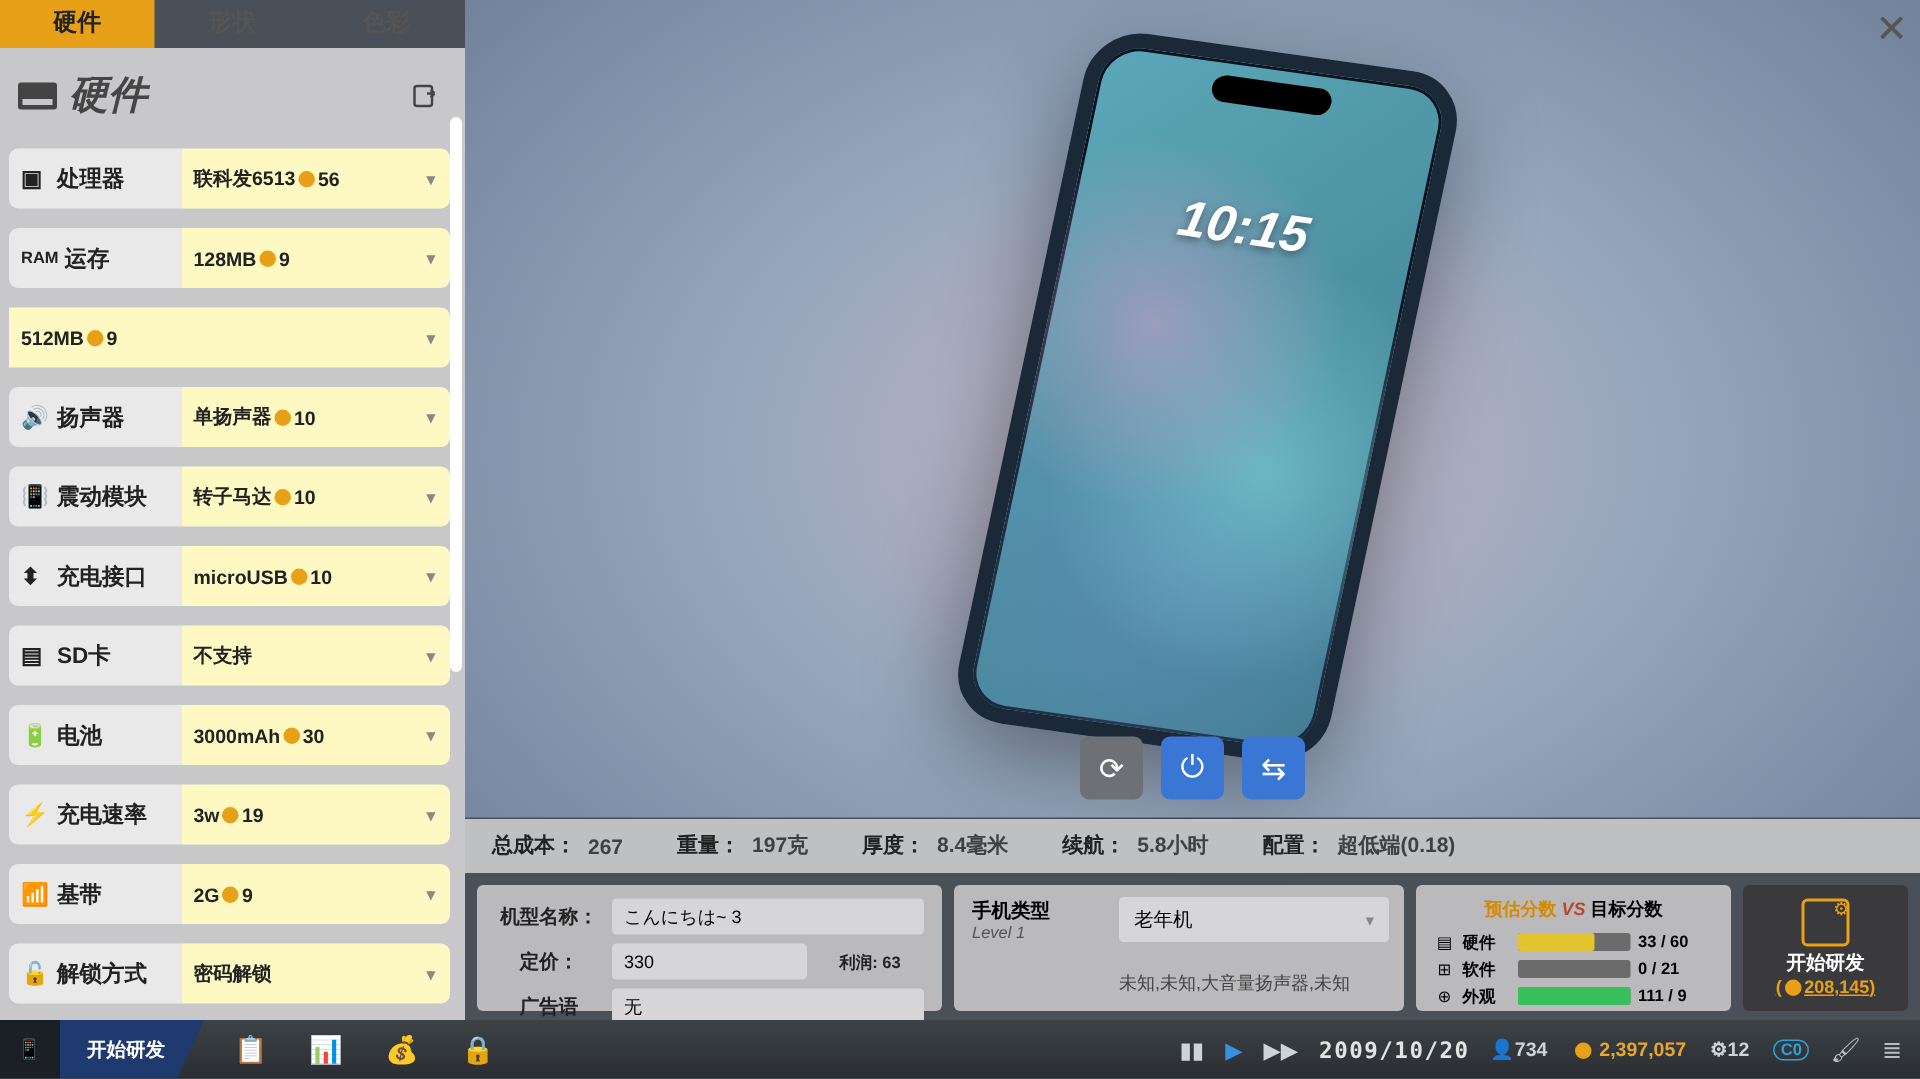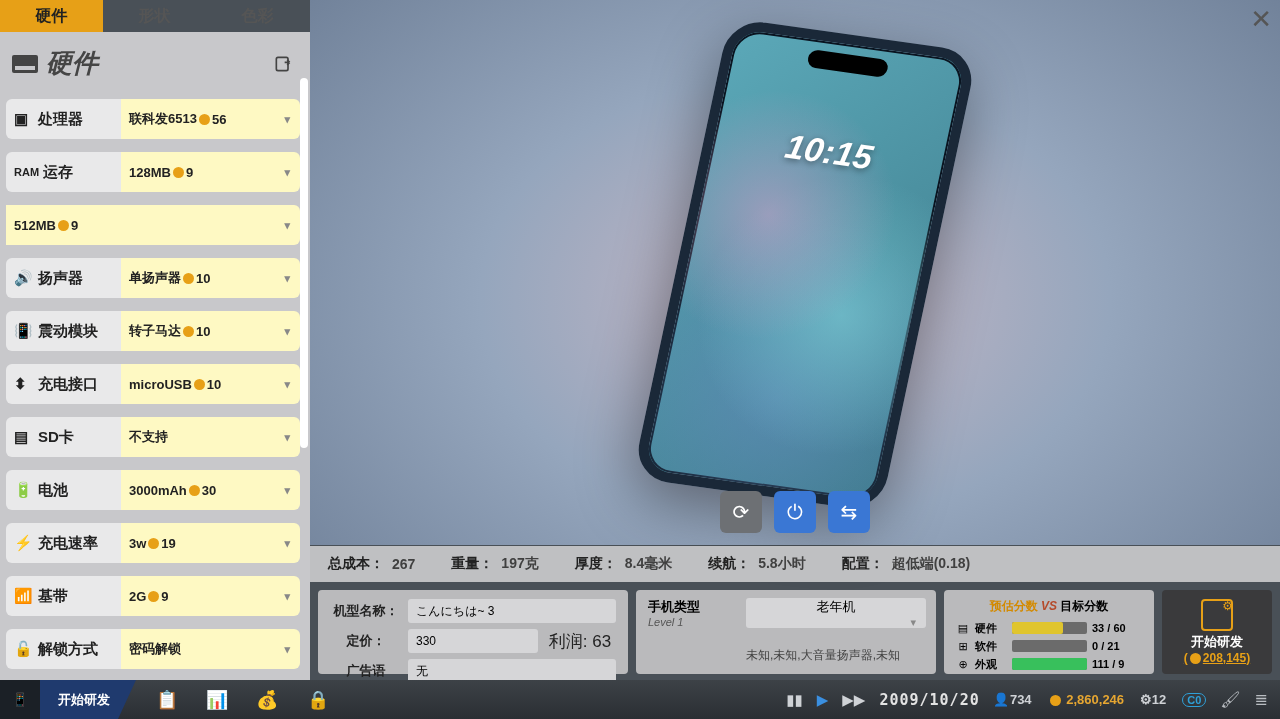--- a/index.html
+++ b/index.html
@@ -49,21 +49,21 @@
 .statsbar{position:absolute;top:546px;left:310px;right:0;height:36px;background:#bfc0c2;display:flex;align-items:center;padding:0 18px;font-size:14px;gap:8px;}
 .statsbar .lbl{font-weight:bold;color:#222;} .statsbar .val{font-weight:bold;color:#404040;margin-right:28px;}
 
 
 .detail{position:absolute;top:584px;left:310px;right:0;height:96px;display:flex;gap:8px;padding:6px 8px;}
 .card{background:#bababc;border-radius:4px;padding:8px 12px;font-size:13px;}
 .c1{flex:0 0 310px;display:grid;grid-template-columns:72px 1fr 72px;grid-auto-rows:26px;align-items:center;gap:4px 6px;text-align:center;}
 .c1 .k{font-weight:bold;color:#222;} .c1 .inp{background:#d6d6d8;height:24px;border-radius:3px;display:flex;align-items:center;padding:0 8px;font-size:12px;cursor:pointer;}
 .c2{flex:0 0 300px;position:relative;}
 .c2 .k{font-weight:bold;} .c2 .sub{font-style:italic;font-size:11px;color:#555;}
-.c2 .sel{position:absolute;top:8px;left:110px;right:10px;height:30px;background:#d6d6d8;border-radius:3px;display:flex;align-items:center;padding:0 10px;cursor:pointer;flex-direction:column;}
+.c2 .sel{position:absolute;top:8px;left:110px;right:10px;height:30px;background:#d6d6d8;border-radius:3px;display:flex;align-items:center;padding:0 10px;cursor:pointer;}
 .c2 .sel .chev{margin-left:auto;color:#888;font-size:11px;}
 .c2 .tags{position:absolute;bottom:10px;left:110px;font-size:12px;color:#444;}
 .c3{flex:0 0 210px;}
 .c3 .hdr{text-align:center;font-size:12px;font-weight:bold;margin-bottom:4px;}
 .c3 .hdr .y{color:#d38a00;} .c3 .hdr .vs{color:#b54a2a;font-style:italic;}
 .c3 .row{display:flex;align-items:center;height:18px;font-size:11px;gap:5px;}
 .c3 .row .ico{width:14px;text-align:center;}
 .c3 .row .nm{width:32px;font-weight:bold;}
 .c3 .bar{flex:1;height:12px;background:#6b6b6b;border-radius:2px;position:relative;}
 .c3 .bar i{position:absolute;left:0;top:0;bottom:0;border-radius:2px;}
@@ -183,21 +183,21 @@
   <span class="lbl">配置：</span>
   <span class="val" style="margin-right:0">超低端(0.18)</span>
 </div>
 
 <div class="detail">
   <div class="card c1">
     <span class="k">机型名称：</span>
     <span class="inp" style="grid-column:2/4">こんにちは~ 3</span>
     <span class="k">定价：</span>
     <span class="inp">330</span>
-    <span class="k" style="font-weight:normal;font-size:17px">利润: 63</span>
+    <span class="k" style="font-weight:bold;font-size:11px">利润: 63</span>
     <span class="k">广告语</span>
     <span class="inp" style="grid-column:2/4">无</span>
   </div>
   <div class="card c2">
     <div class="k">手机类型</div>
     <div class="sub">Level 1</div>
     <div class="sel">
       <span>老年机</span>
       <span class="chev">▾</span>
     </div>
@@ -250,21 +250,21 @@
   </div>
   <div class="spacer"></div>
   <div class="time-ctrl">
     <span>▮▮</span>
     <span class="play">▶</span>
     <span>▶▶</span>
     <span class="date">2009/10/20</span>
   </div>
   <div class="stats">
     <span>👤<span>734</span></span>
-    <span class="gold"><span class="coin"></span> <span>2,860,246</span></span>
+    <span class="gold"><span class="coin"></span> <span>2,397,057</span></span>
     <span>⚙<span>12</span></span>
     <span class="c0">C<span>0</span></span>
   </div>
   <div class="far-icons">
     <span>🖌</span>
     <span>≣</span>
   </div>
 </div>
 
 </body></html>

